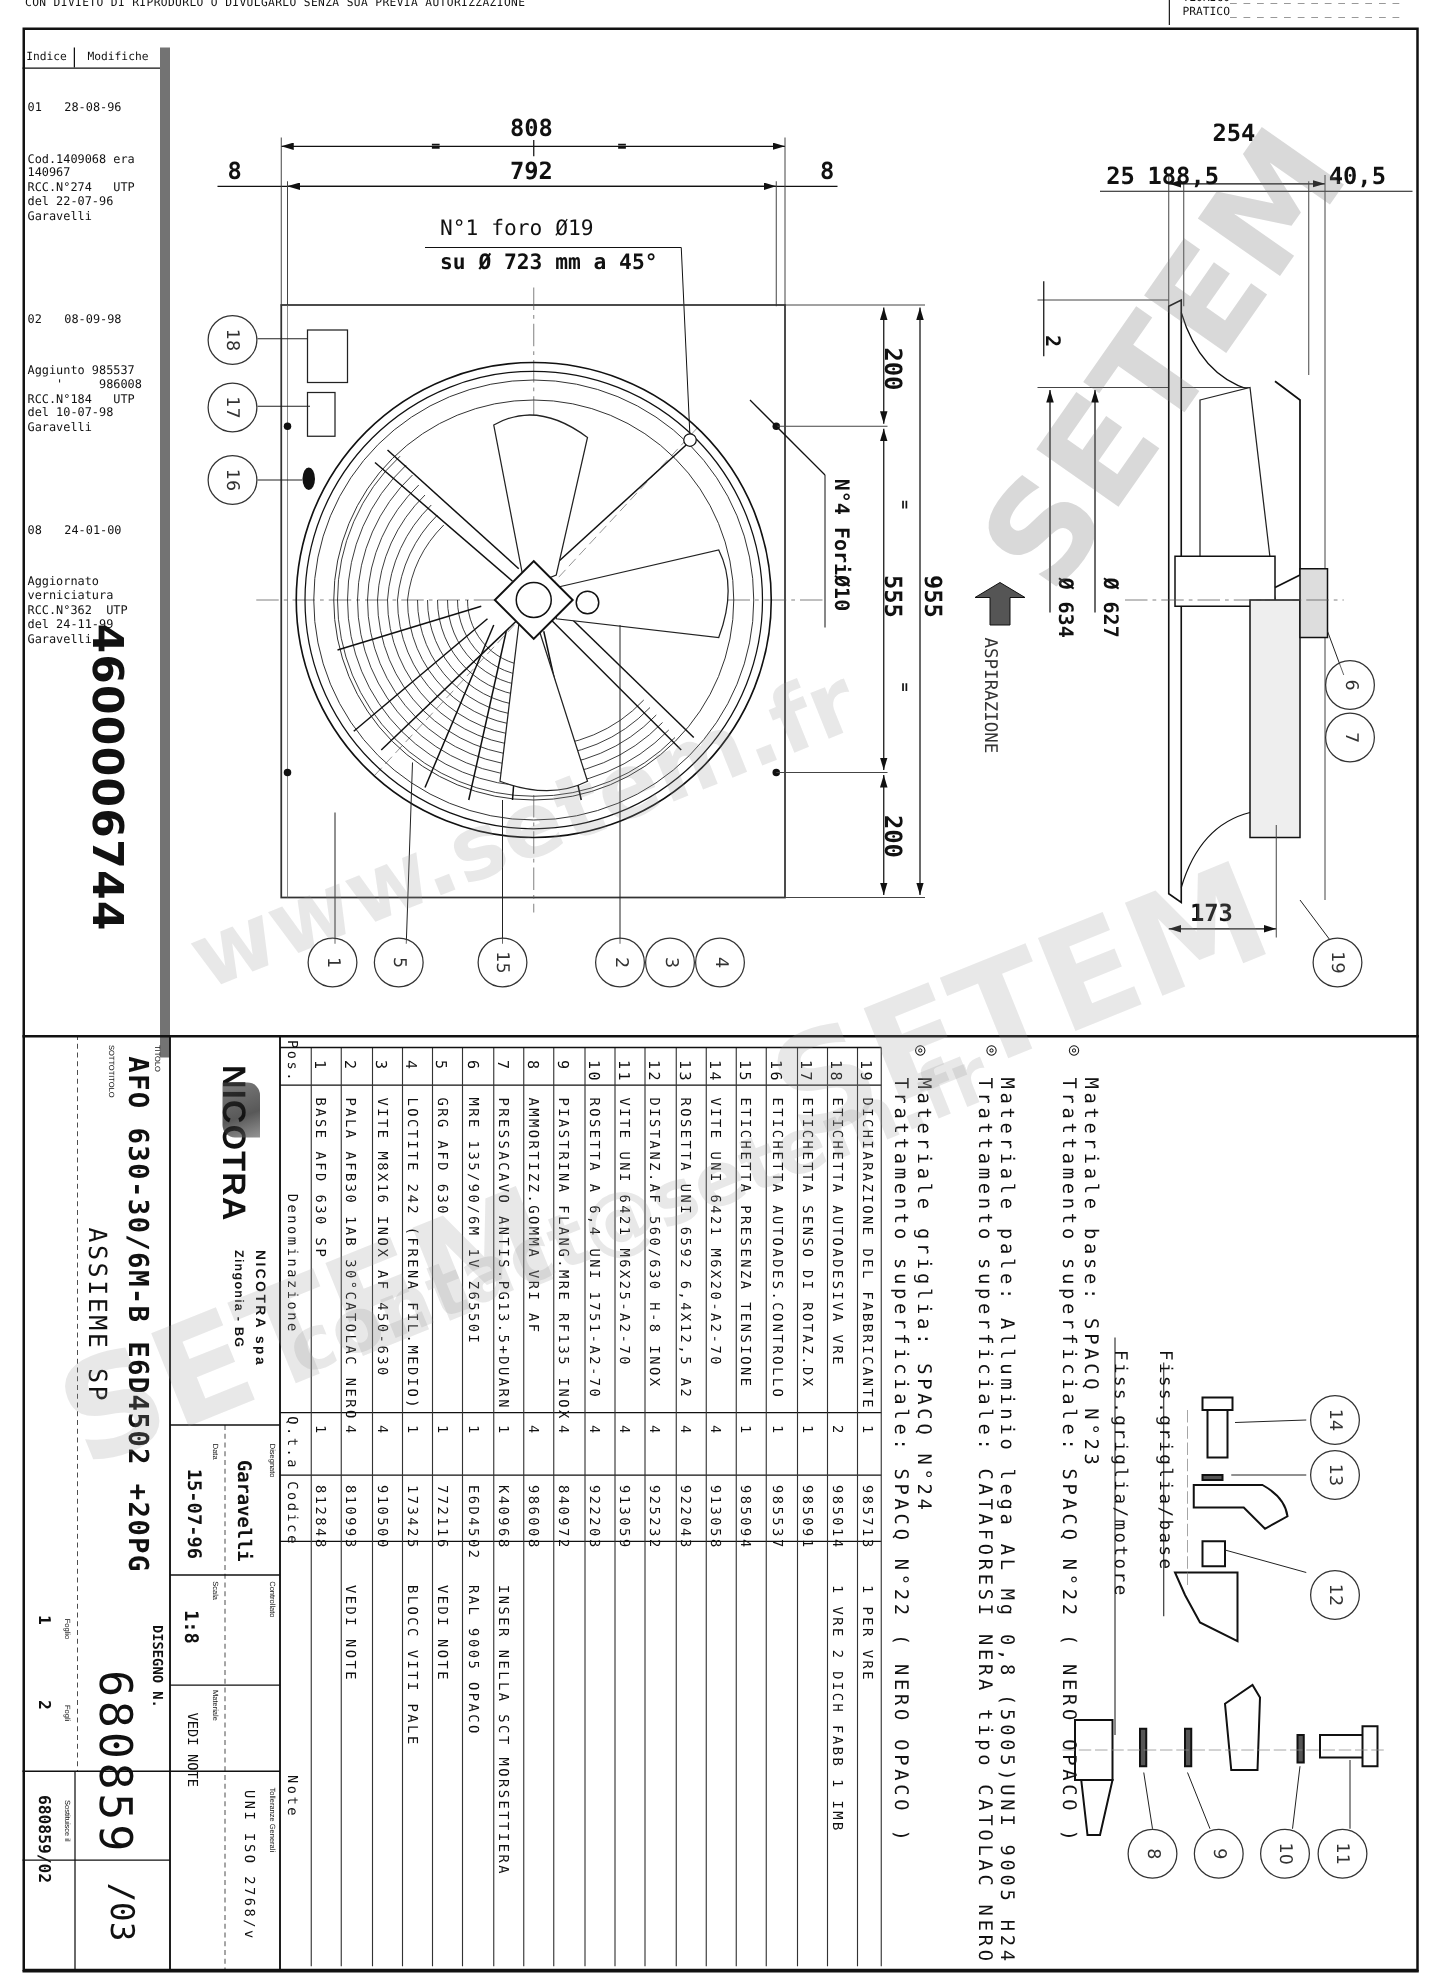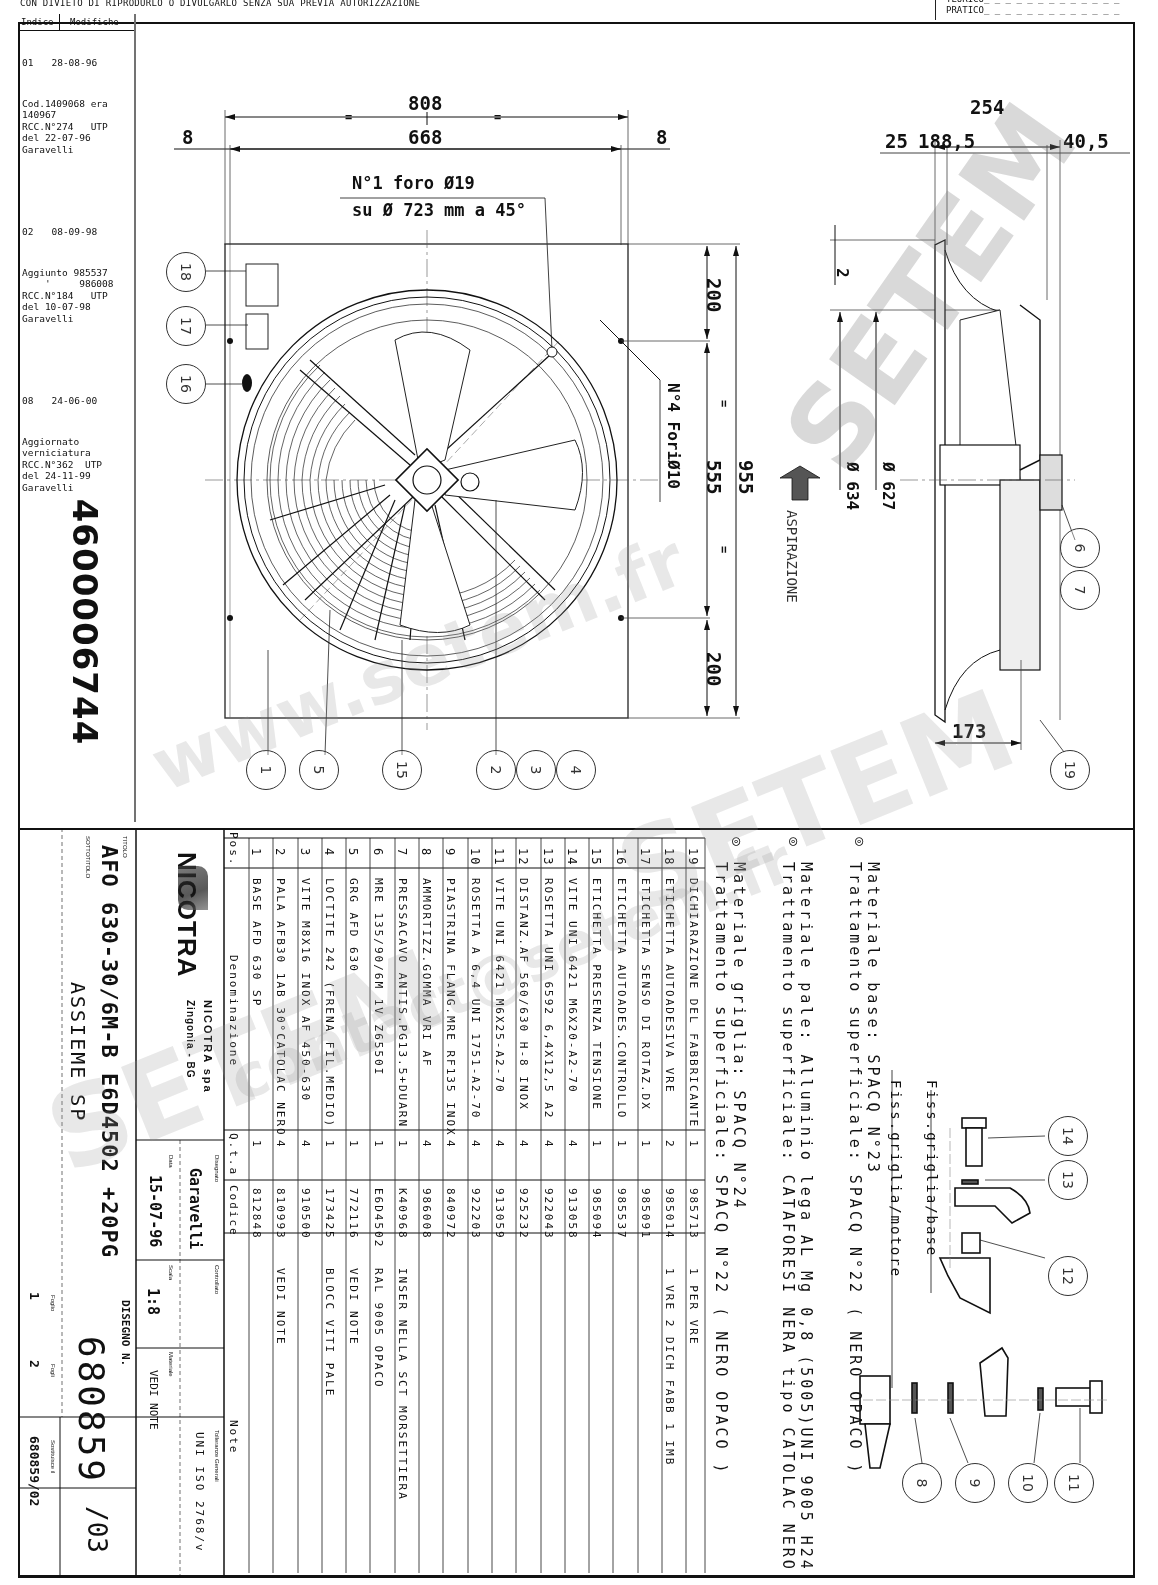--- a/index.html
+++ b/index.html
@@ -4,21 +4,21 @@
 <style>
   html,body{margin:0;padding:0;background:#fff;}
   body{width:1158px;height:1585px;position:relative;overflow:hidden;font-family:"DejaVu Sans Mono","Liberation Mono",monospace;color:#111;}
   .abs{position:absolute;}
   .mono{font-family:"DejaVu Sans Mono","Liberation Mono",monospace;}
   .sans{font-family:"Liberation Sans","DejaVu Sans",sans-serif;}
   .top-note{left:20px;top:-2px;font-size:9px;letter-spacing:0.3px;}
   .top-right-box{left:935px;top:-6px;width:200px;height:26px;border-left:1.5px solid #222;}
   .top-right-box div{font-size:9px;line-height:11px;padding-left:10px;white-space:nowrap;}
   .frame{left:18px;top:22px;width:1117px;height:1555px;border:2px solid #111;box-sizing:border-box;}
-  .rev-col{left:18px;top:14px;width:118px;height:808px;border-right:2px solid #737373;box-sizing:border-box;}
+  .rev-col{left:18px;top:38px;width:118px;height:808px;border-right:8px solid #737373;box-sizing:border-box;}
   .rev-head{display:flex;border-bottom:1.5px solid #111;height:16px;font-size:9px;line-height:16px;}
   .rev-head span:first-child{width:38px;border-right:1.5px solid #111;padding-left:3px;}
   .rev-head span:last-child{padding-left:10px;}
   .rev-entry{font-size:9.5px;line-height:11.5px;padding:3px 4px 0 4px;white-space:pre;margin-bottom:22px;}
   .rev-entry .hdr{display:flex;gap:18px;margin-bottom:6px;}
   .bignum{left:44px;top:620px;transform:translate(-50%,-50%) rotate(90deg);transform-origin:center;font-family:"DejaVu Sans","Liberation Sans",sans-serif;font-weight:900;font-size:34px;letter-spacing:1px;position:absolute;white-space:nowrap;}
   .dim{font-family:"DejaVu Sans Mono","Liberation Mono",monospace;font-weight:bold;font-size:19px;position:absolute;white-space:nowrap;}
   .rot90{transform:rotate(90deg);transform-origin:left top;}
   .balloon{position:absolute;width:40px;height:40px;border:1.2px solid #333;border-radius:50%;box-sizing:border-box;font-size:14px;display:flex;align-items:center;justify-content:center;font-family:"DejaVu Sans","Liberation Sans",sans-serif;color:#333;background:rgba(255,255,255,0.3);}
   .balloon span{transform:rotate(90deg);display:inline-block;}
@@ -53,21 +53,21 @@
   </div>
   <div class="rev-entry">
     <div class="hdr"><span>02</span><span>08-09-98</span></div>
     <div>Aggiunto 985537
     '     986008
 RCC.N°184   UTP
 del 10-07-98
 Garavelli</div>
   </div>
   <div class="rev-entry">
-    <div class="hdr"><span>08</span><span>24-06-00</span></div>
+    <div class="hdr"><span>08</span><span>24-01-00</span></div>
     <div>Aggiornato
 verniciatura
 RCC.N°362  UTP
 del 24-11-99
 Garavelli</div>
   </div>
 </div>
 <div class="bignum" style="left:85px;top:622px;">4600006744</div>
 
 <svg class="abs" style="left:0;top:0;" width="1158" height="830">
@@ -210,26 +210,26 @@
   <path d="M1020 305 L1040 320 L1040 460 L1020 470" fill="none" stroke="#111" stroke-width="1.4"></path>
   <rect x="1040" y="455" width="22" height="55" fill="#ddd" stroke="#111" stroke-width="1.2"></rect>
   <line x1="900" y1="480" x2="1075" y2="480" stroke="#555" stroke-width="0.6" stroke-dasharray="18,4,3,4"></line>
   <line x1="935" y1="743" x2="1021" y2="743" stroke="#111" stroke-width="1" marker-start="url(#arr)" marker-end="url(#arr)"></line>
   <line x1="1021" y1="660" x2="1021" y2="750" stroke="#444" stroke-width="0.8"></line>
   <line x1="1062" y1="505" x2="1075" y2="540" stroke="#222" stroke-width="0.8"></line>
   <line x1="1040" y1="720" x2="1064" y2="752" stroke="#222" stroke-width="0.8"></line>
 </svg>
 
 <div class="dim" style="left:408px;top:92px;">808</div>
-<div class="dim" style="left:408px;top:126px;">668</div>
+<div class="dim" style="left:408px;top:126px;">792</div>
 <div class="dim" style="left:345px;top:110px;font-size:12px;">=</div>
 <div class="dim" style="left:494px;top:110px;font-size:12px;">=</div>
 <div class="dim" style="left:182px;top:126px;">8</div>
 <div class="dim" style="left:656px;top:126px;">8</div>
-<div class="dim" style="left:352px;top:173px;font-weight:bold;font-size:17px;">N°1 foro Ø19</div>
+<div class="dim" style="left:352px;top:173px;font-weight:normal;font-size:17px;">N°1 foro Ø19</div>
 <div class="dim" style="left:352px;top:200px;font-weight:bold;font-size:17px;">su Ø 723 mm a 45°</div>
 
 <div class="dim rot90" style="left:725px;top:278px;">200</div>
 <div class="dim rot90" style="left:725px;top:460px;">555</div>
 <div class="dim rot90" style="left:725px;top:652px;">200</div>
 <div class="dim rot90" style="left:757px;top:460px;">955</div>
 <div class="dim rot90" style="left:731px;top:400px;font-size:12px;">=</div>
 <div class="dim rot90" style="left:731px;top:546px;font-size:12px;">=</div>
 <div class="dim rot90" style="left:683px;top:383px;font-size:16px;">N°4 ForiØ10</div>
 <div class="dim rot90" style="left:800px;top:510px;font-size:14px;font-weight:normal;color:#333;">ASPIRAZIONE</div>

